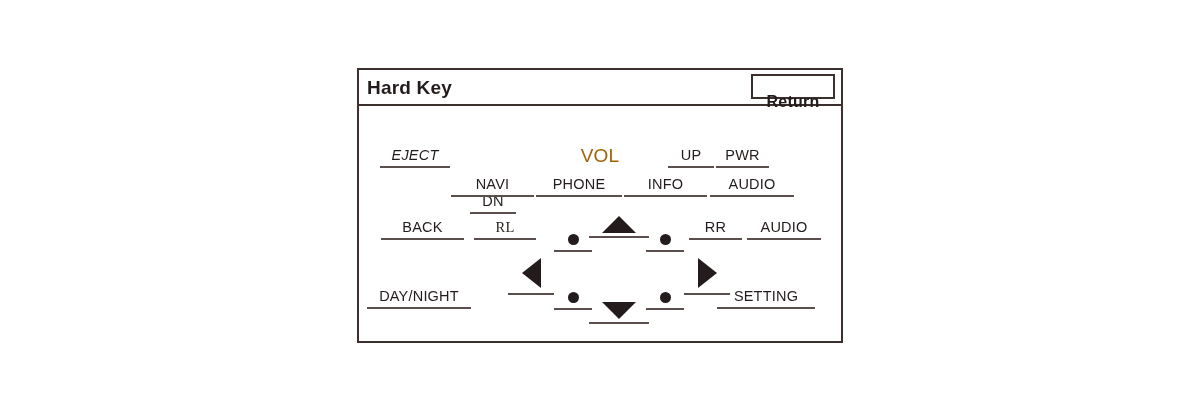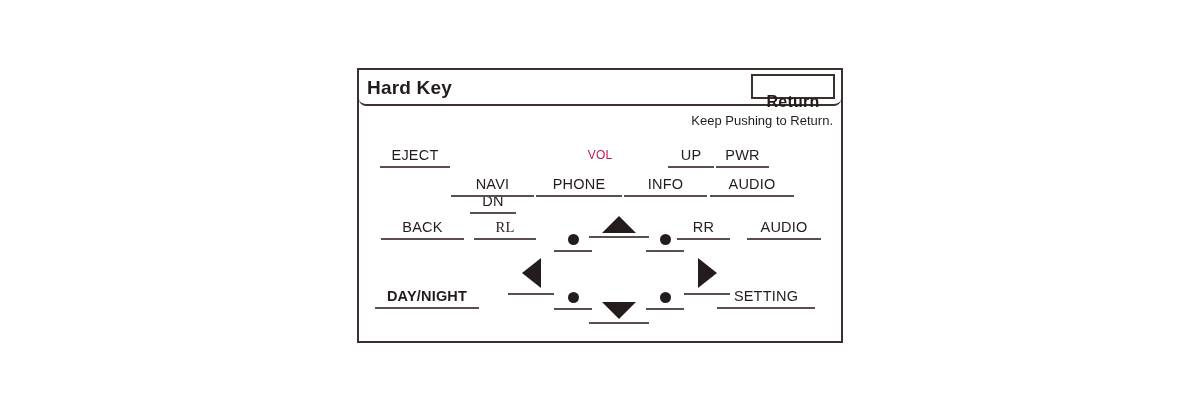--- a/index.html
+++ b/index.html
@@ -27,21 +27,20 @@
     border: 2px solid #3b302e;
     background: #ffffff;
   }
 
   
   #title-bar {
     position: relative;
     height: 36px;
     border-bottom: 2px solid #3b302e;
     box-sizing: border-box;
-    border-radius: 7px;
   }
   #page-title {
     position: absolute;
     left: 8px;
     top: 7px;
     font-size: 19px;
     font-weight: bold;
     letter-spacing: 0.2px;
     color: #241c1c;
   }
@@ -102,23 +101,23 @@
   .key .key-bar {
     display: block;
     height: 2px;
     background: #5a4f4d;
     margin-top: 2px;
   }
 
   
   .plain-label {
     position: absolute;
-    font-size: 12px;
+    font-size: 19px;
     line-height: 17px;
-    color: #be185d;
+    color: #a16207;
     white-space: nowrap;
     text-align: center;
     letter-spacing: 0.2px;
   }
 
   
   .arrow-key {
     position: absolute;
     cursor: pointer;
   }
@@ -184,25 +183,24 @@
 
 <div id="hardkey-panel">
 
   <div id="title-bar">
     <div id="page-title">Hard Key</div>
     <div id="return-button">
       <span>Return</span>
     </div>
   </div>
 
-  <div id="hint-text">Keep Pushing to Return.</div>
 
   <div id="key-area">
 
-    <div class="key" style="left:21px; top:41px; width:70px;">
+    <div class="key" style="left:21px; top:41px; width:70px;font-style:italic;">
       <span class="key-label">EJECT</span>
       <span class="key-bar"></span>
     </div>
 
     <div class="key" style="left:111px; top:41px; width:46px;margin-top:46px;">
       <span class="key-label">DN</span>
       <span class="key-bar"></span>
     </div>
 
     <div class="plain-label" style="left:216px; top:41px; width:50px;">VOL</div>
@@ -240,31 +238,31 @@
     <div class="key" style="left:22px; top:113px; width:83px;">
       <span class="key-label">BACK</span>
       <span class="key-bar"></span>
     </div>
 
     <div class="key" style="left:115px; top:113px; width:62px;font-family:Liberation Serif, serif;">
       <span class="key-label">RL</span>
       <span class="key-bar"></span>
     </div>
 
-    <div class="key" style="left:318px; top:113px; width:53px;">
+    <div class="key" style="left:330px; top:113px; width:53px;">
       <span class="key-label">RR</span>
       <span class="key-bar"></span>
     </div>
 
     <div class="key" style="left:388px; top:113px; width:74px;">
       <span class="key-label">AUDIO</span>
       <span class="key-bar"></span>
     </div>
 
-    <div class="key" style="left:16px; top:182px; width:104px;font-weight:bold;">
+    <div class="key" style="left:8px; top:182px; width:104px;">
       <span class="key-label">DAY/NIGHT</span>
       <span class="key-bar"></span>
     </div>
 
     <div class="key" style="left:358px; top:182px; width:98px;">
       <span class="key-label">SETTING</span>
       <span class="key-bar"></span>
     </div>
 
     <div class="arrow-key arrow-up" style="left:230px; top:110px; width:60px;">

